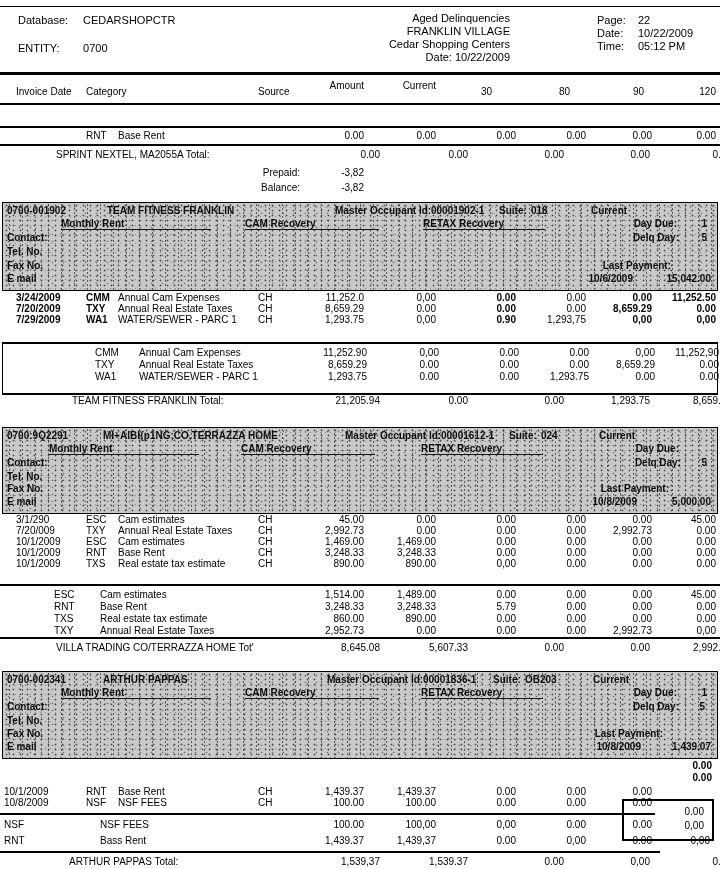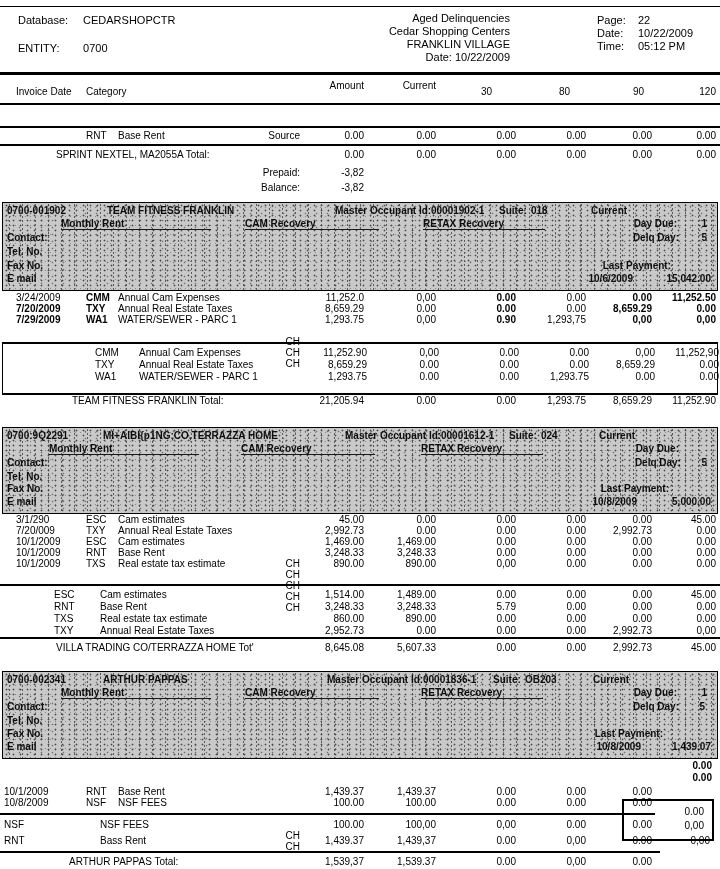--- a/index.html
+++ b/index.html
@@ -12,24 +12,24 @@
   .hdr-kv{position:absolute;font-size:11px;}
   .hdr-kv .lbl{display:inline-block;}
   .hdr-center{position:absolute;left:250;width:260px;text-align:right;font-size:11px;line-height:13px;}
   .hdr-right-lbl{position:absolute;font-size:11px;}
   .hdr-right-val{position:absolute;font-size:11px;width:70px;}
   
   .grid{display:grid;grid-template-columns:74px 44px 140px 42px 64px 72px 80px 70px 66px 68px;height:11px;line-height:11px;}
   .sum-a{display:grid;grid-template-columns:92px 44px 164px 64px 72px 80px 70px 66px 68px;height:12px;line-height:12px;}
   .sum-b{display:grid;grid-template-columns:54px 46px 200px 64px 72px 80px 70px 66px 68px;height:12px;line-height:12px;}
   .sum-c{display:grid;grid-template-columns:96px 204px 64px 72px 80px 70px 66px 68px;height:16px;line-height:16px;}
-  .tot{display:grid;grid-template-columns:300px 64px 72px 80px 70px 66px 68px;height:12px;line-height:12px;}
+  .tot{display:grid;grid-template-columns:300px 64px 72px 80px 70px 66px 68px;height:12px;line-height:12px;gap:16px;}
   .c-date{padding-left:16px;}
   .c-code{padding-left:12px;}
-  .c-src{text-align:right;margin-top:44px;}
+  .c-src{text-align:left;}
   .num{text-align:right;}
   .num-end{text-align:right;padding-right:4px;}
   .colhdr{position:absolute;top:86px;left:0;width:720px;}
   .colhdr .raised{position:relative;top:-6px;}
   
   .tblock{position:absolute;left:2px;width:714px;border:1px solid #000;
      background-color:#c9c9c9;
      background-image:
        radial-gradient(circle, #474747 0.6px, rgba(0,0,0,0) 1.2px),
        radial-gradient(circle, #6e6e6e 0.6px, rgba(0,0,0,0) 1.1px),
@@ -54,22 +54,22 @@
   <div class="hdr-kv" style="top:14px;left:18px">
     <span class="lbl" style="width:62px">Database:</span>
     <span>CEDARSHOPCTR</span>
   </div>
   <div class="hdr-kv" style="top:42px;left:18px">
     <span class="lbl" style="width:62px">ENTITY:</span>
     <span>0700</span>
   </div>
   <div class="hdr-center" style="top:12px;left:250px">
     <div>Aged Delinquencies</div>
+    <div>FRANKLIN VILLAGE</div>
     <div>Cedar Shopping Centers</div>
-    <div>FRANKLIN VILLAGE</div>
     <div>Date: 10/22/2009</div>
   </div>
   <div class="hdr-right-lbl" style="top:14px;left:597px">Page:</div>
   <div class="hdr-right-val" style="top:14px;left:638px">22</div>
   <div class="hdr-right-lbl" style="top:27px;left:597px">Date:</div>
   <div class="hdr-right-val" style="top:27px;left:638px">10/22/2009</div>
   <div class="hdr-right-lbl" style="top:40px;left:597px">Time:</div>
   <div class="hdr-right-val" style="top:40px;left:638px">05:12 PM</div>
 
   <div class="grid colhdr">
@@ -142,21 +142,21 @@
     <span style="top:57px;left:4px">Fax No.</span>
     <span style="top:57px;right:46px">Last Payment:</span>
     <span style="top:70px;left:4px">E mail</span>
     <span style="top:70px;right:84px">10/6/2009</span>
     <span style="top:70px;right:6px">15,042.00</span>
   </div>
 
   <div class="abs" style="top:292px;left:0;width:720px">
 
       <div class="grid">
-        <span class="c-date" style="font-weight:normal">3/24/2009</span>
+        <span class="c-date" style="font-weight:bold">3/24/2009</span>
         <span class="c-code" style="font-weight:bold">CMM</span>
         <span>Annual Cam Expenses</span>
         <span class="c-src">CH</span>
         <span class="num">11,252.0</span>
         <span class="num">0,00</span>
         <span class="num" style="font-weight:bold">0.00</span>
         <span class="num">0.00</span>
         <span class="num" style="font-weight:bold">0.00</span>
         <span class="num-end" style="font-weight:bold">11,252.50</span>
       </div>

